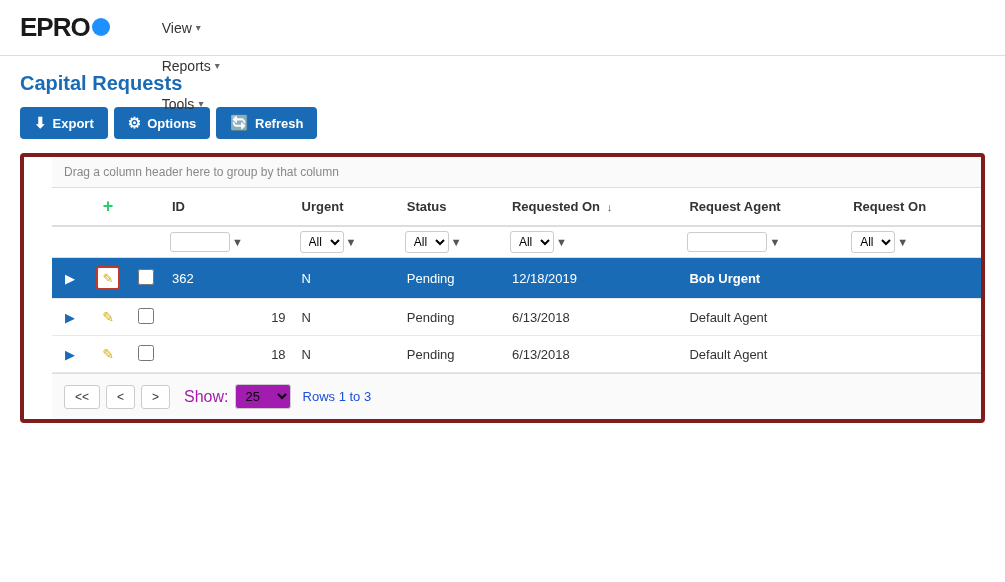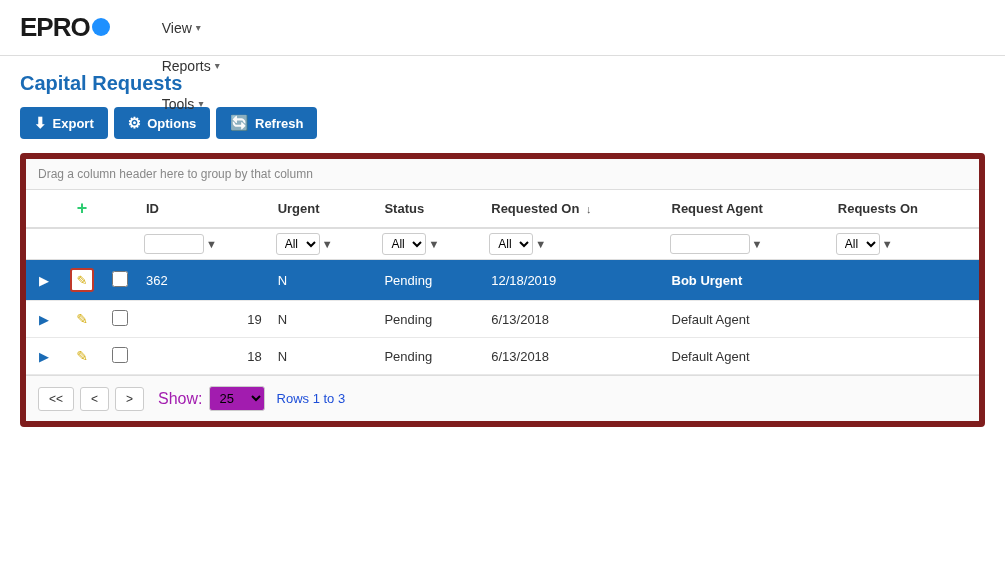--- a/index.html
+++ b/index.html
@@ -128,23 +128,24 @@
       top: 2px;
       right: 2px;
     }
     .toggle-label {
       font-size: 14px;
       color: #444;
     }
 
     
     .table-container {
-      border: 6px solid #7f1d1d;
+      border: 4px solid #7f1d1d;
       border-radius: 4px;
       overflow: hidden;
+      padding-left: 28px;
     }
     .group-header {
       padding: 8px 12px;
       color: #888;
       font-size: 12px;
       background: #fafafa;
       border-bottom: 1px solid #ddd;
     }
 
     table {
@@ -338,21 +339,21 @@
           <th style="width:36px;"></th>
           <th style="width:36px; color:#2ecc71; font-size:18px; text-align:center;">+</th>
           <th style="width:36px;"></th>
           <th>ID</th>
           <th>Urgent</th>
           <th>Status</th>
           <th>
             Requested On <span class="sort-icon">↓</span>
           </th>
           <th>Request Agent</th>
-          <th>Requests On</th>
+          <th>Request On</th>
         </tr>
         <tr class="filter-row">
           <th></th>
           <th></th>
           <th></th>
           <th>
             <div class="filter-cell">
               <input class="filter-input" type="text" style="">
               <span class="filter-funnel">▼</span>
             </div>

